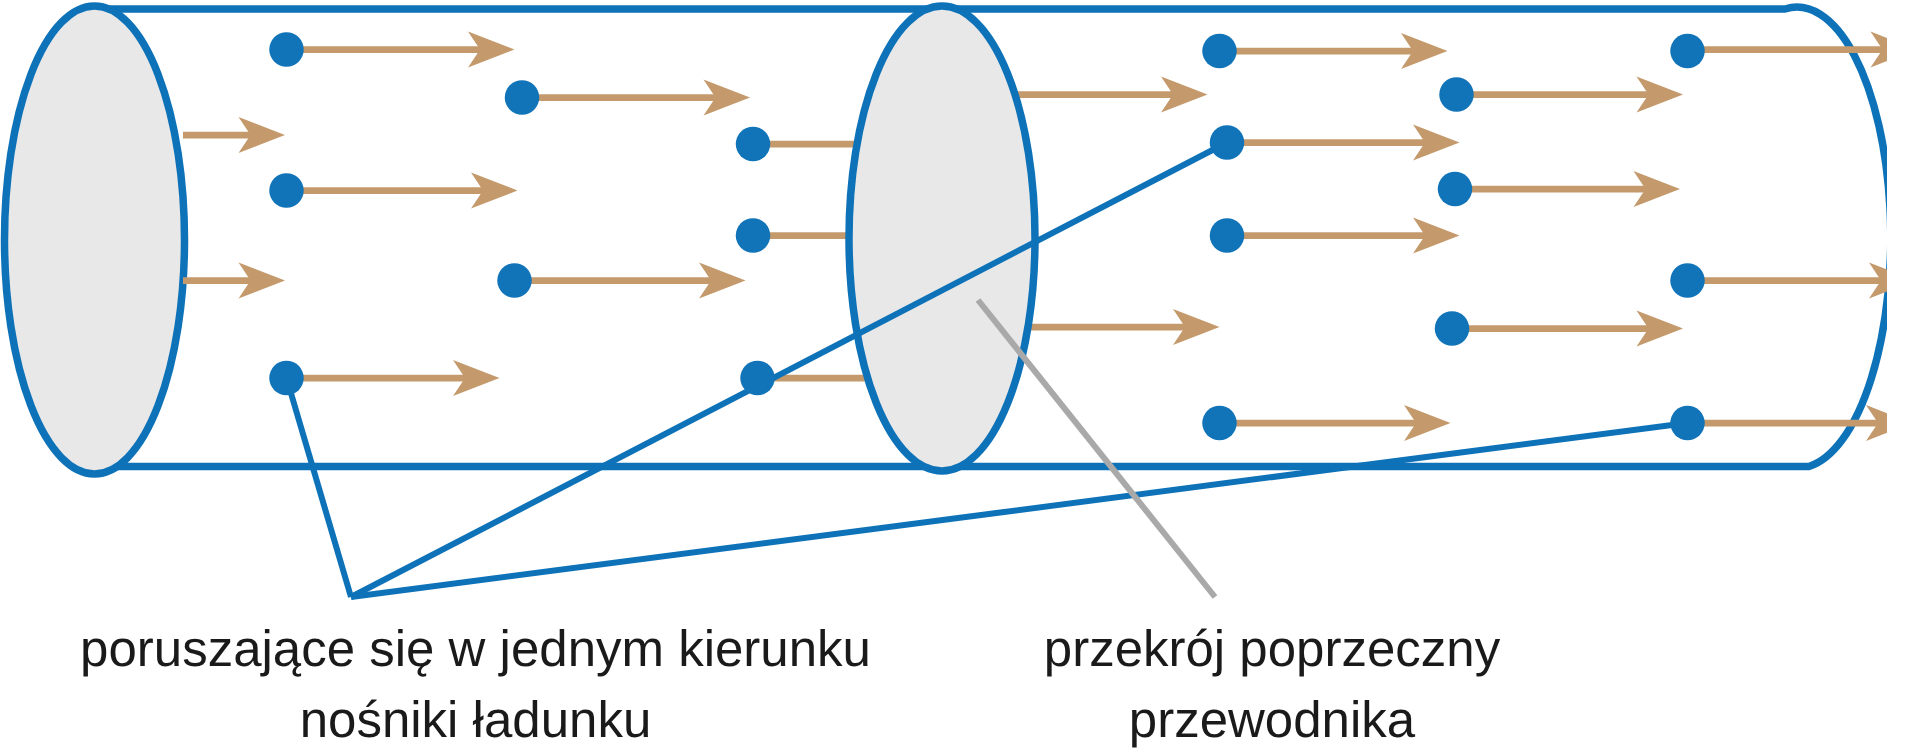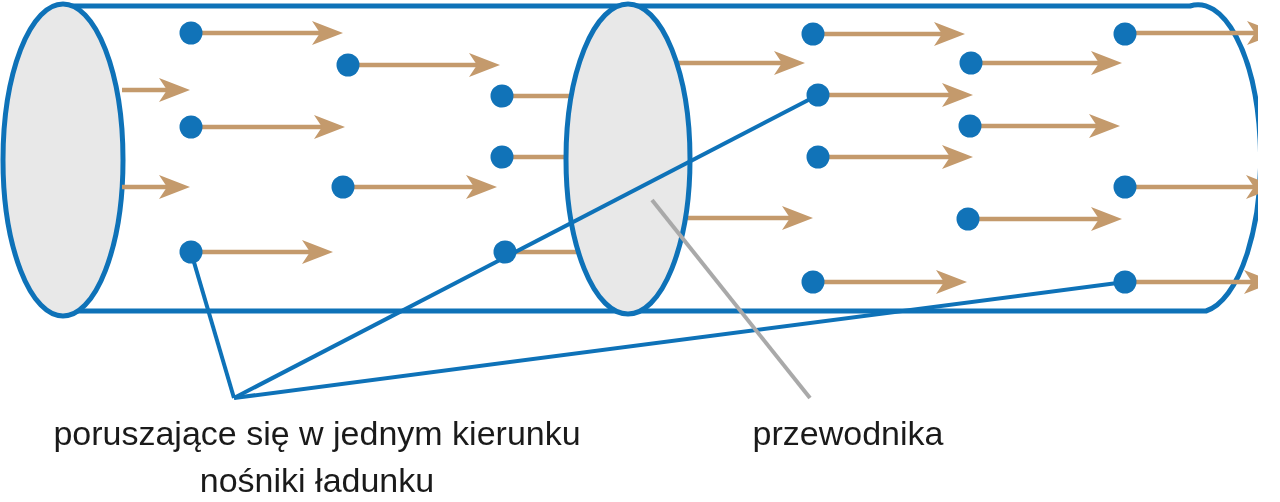--- a/index.html
+++ b/index.html
@@ -138,15 +138,16 @@
       <circle cx="1125" cy="187" r="11.5" fill="#1173B8"></circle>
       <circle cx="1125" cy="282" r="11.5" fill="#1173B8"></circle>
     </svg>
 
   <div class="diagram-label" id="label-carriers" style="left: 317px;">
     <div>poruszające się w jednym kierunku</div>
     <div>nośniki ładunku</div>
   </div>
 
   <div class="diagram-label" id="label-cross-section" style="left: 848px;">
+    <div>przekrój poprzeczny</div>
     <div>przewodnika</div>
   </div>
 </div>
 
 </body></html>

